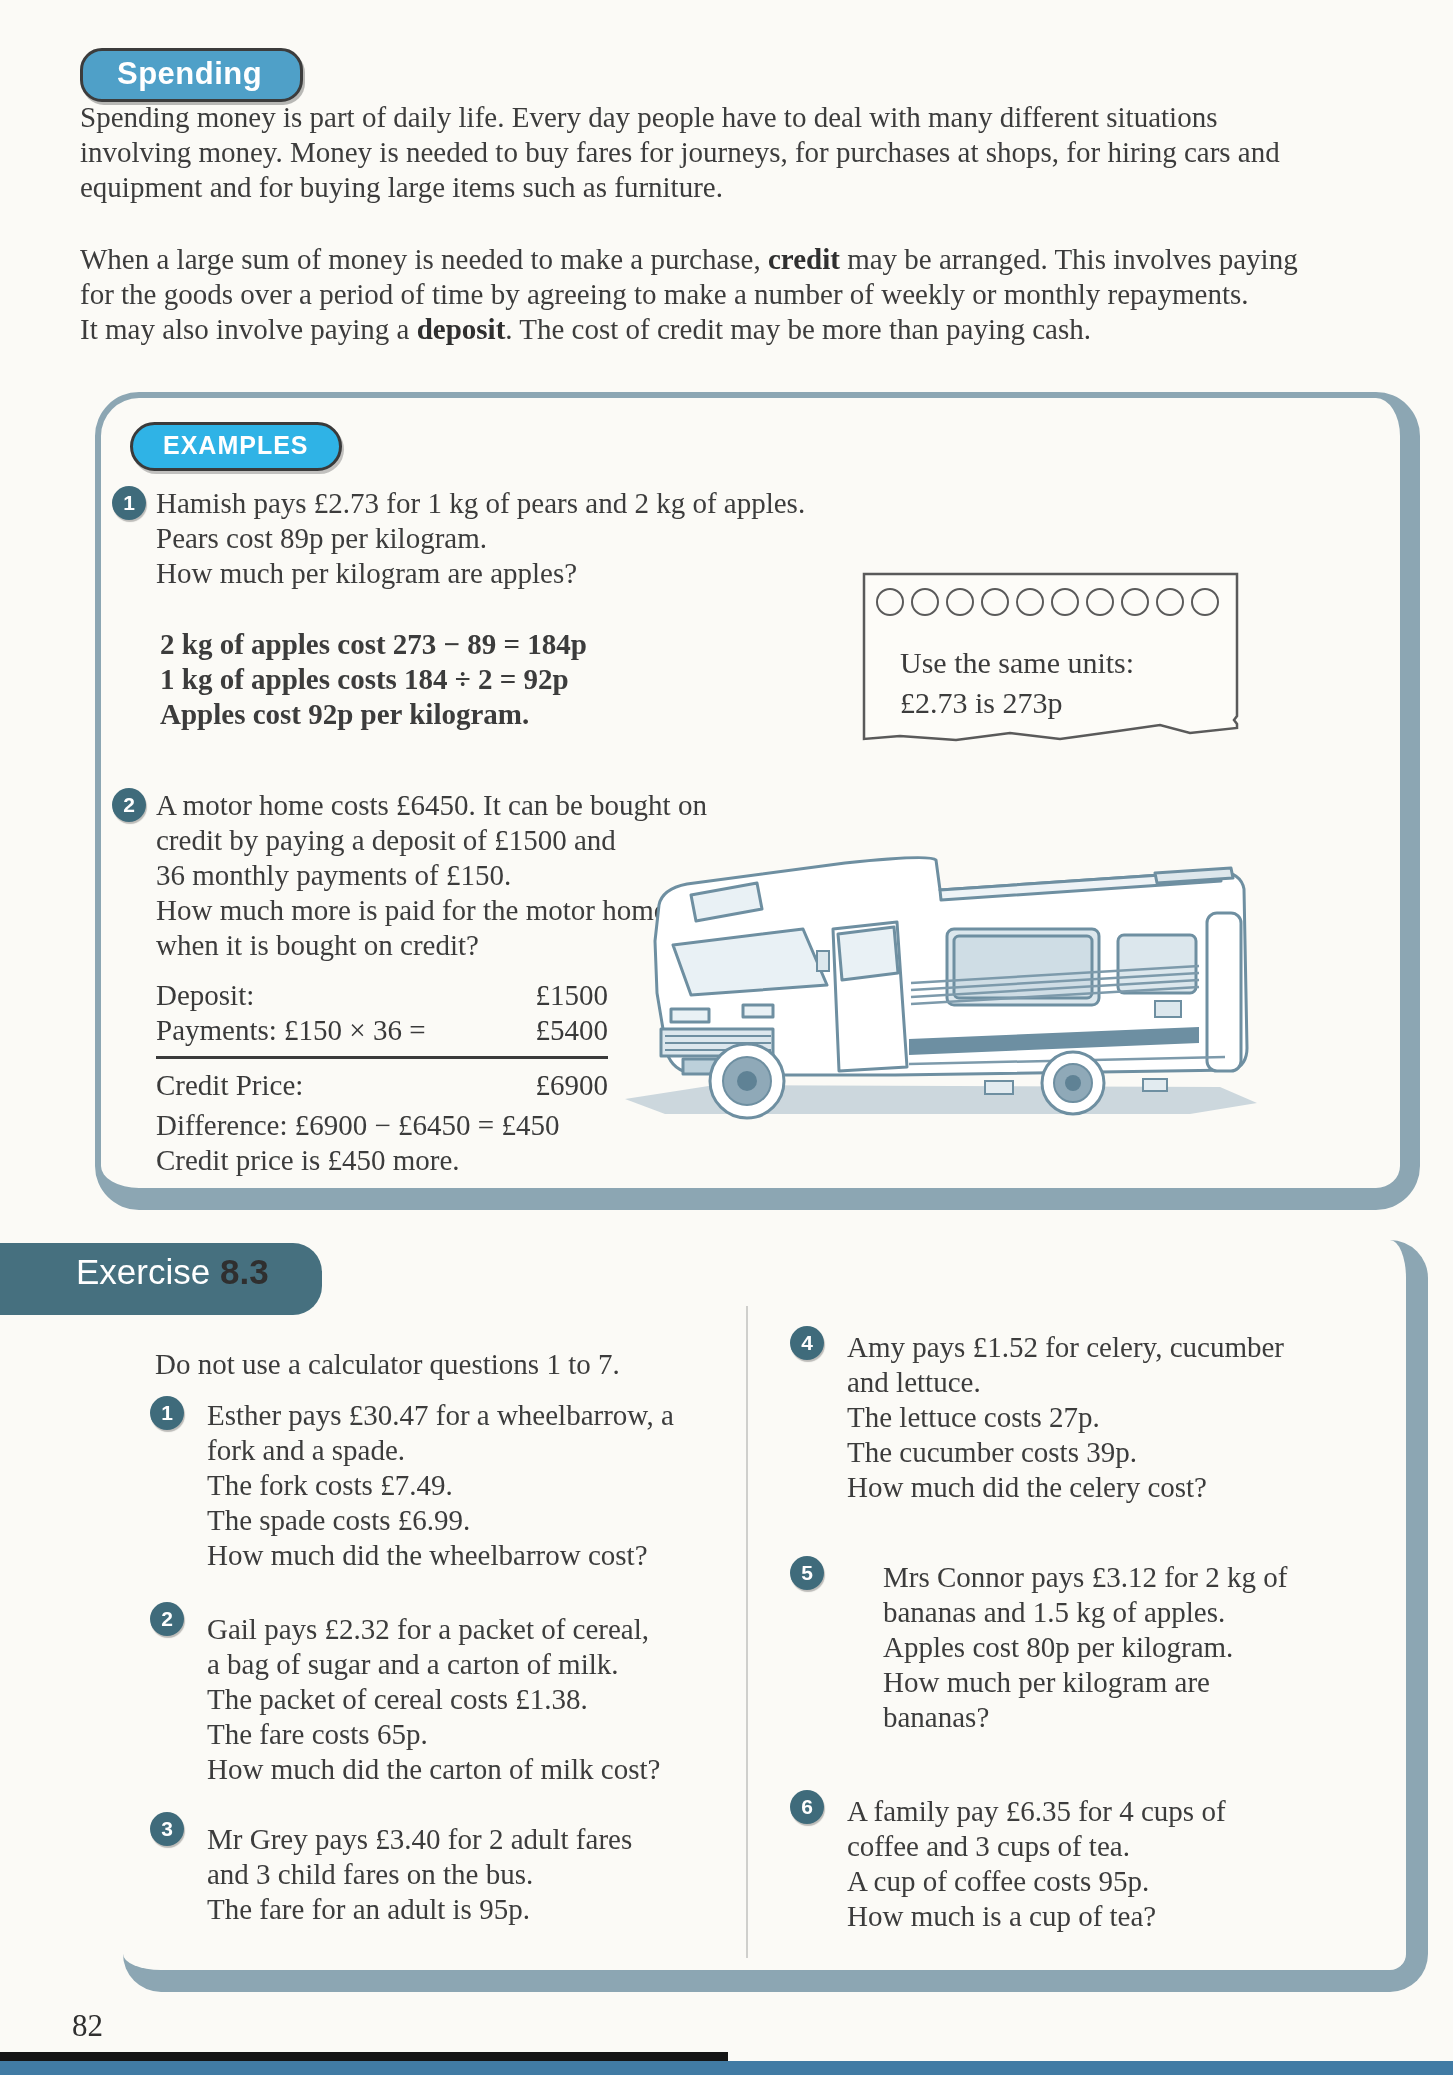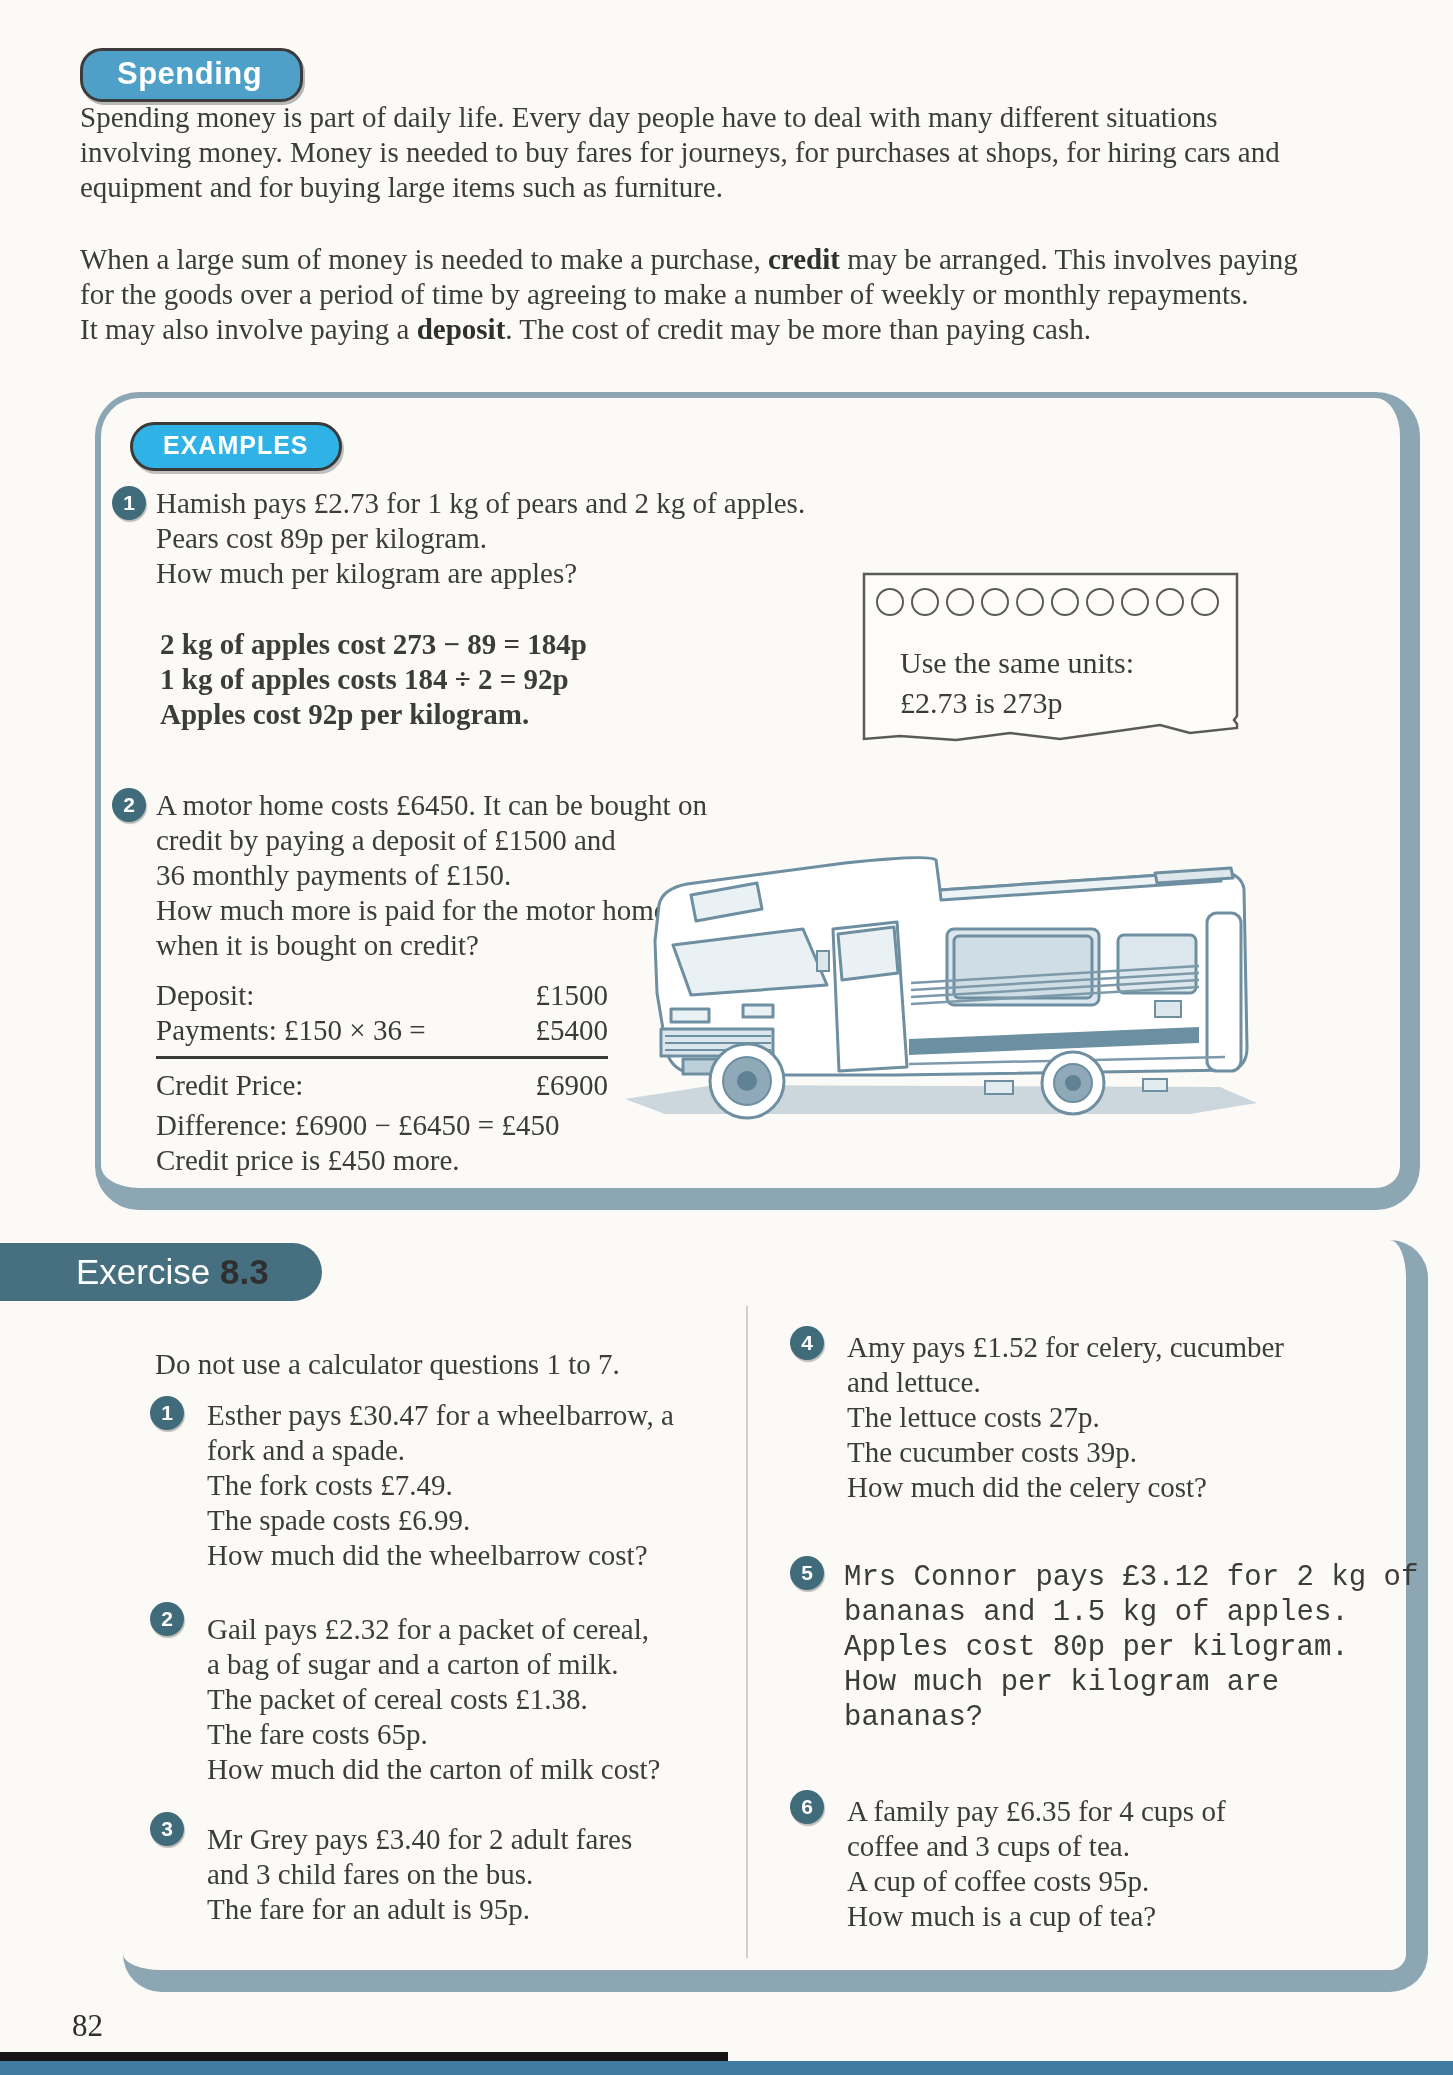--- a/index.html
+++ b/index.html
@@ -11,21 +11,21 @@
   .tl{white-space:nowrap;}
   b{color:#2f2f2f;}
 
   
   .spending-badge{left:80px;top:48px;background:#4fa0c8;border:3px solid #3c3c3c;border-radius:22px;
       padding:5px 38px 7px 34px;color:#ffffff;font-weight:bold;font-size:31px;letter-spacing:.5px;
       box-shadow:2px 3px 0 rgba(60,60,60,.35);}
   .examples-badge{left:130px;top:422px;background:#2fb3e6;border:3px solid #3a3a3a;border-radius:26px;
       padding:6px 30px 8px 30px;color:#ffffff;font-weight:bold;font-size:25px;letter-spacing:1px;
       box-shadow:2px 3px 0 rgba(60,60,60,.3);}
-  .exercise-badge{left:0;top:1243px;width:322px;height:58px;background:#46707f;border-radius:0 29px 29px 0;
+  .exercise-badge{left:0;top:1243px;width:322px;height:72px;background:#46707f;border-radius:0 29px 29px 0;
       color:#fff;font-size:35px;line-height:58px;}
   .exercise-badge .inner{margin-left:76px;}
   .num-badge{width:34px;height:34px;border-radius:50%;background:#3f6b7b;color:#fff;
       font-size:21px;font-weight:bold;line-height:34px;text-align:center;
       box-shadow:1px 2px 1px rgba(0,0,0,.25);}
 
   
   .examples-box{left:95px;top:392px;width:1325px;height:818px;box-sizing:border-box;
       border-style:solid;border-color:#8ca6b3;border-width:6px 20px 22px 6px;border-radius:44px;}
   .exercise-box{left:123px;top:1240px;width:1305px;height:752px;box-sizing:border-box;
@@ -231,21 +231,21 @@
   <div class="abs num-badge sans" style="left:790px;top:1326px;">4</div>
   <div class="abs body-text" style="left:847px;top:1330px;">
       <div class="tl">Amy pays £1.52 for celery, cucumber</div>
       <div class="tl">and lettuce.</div>
       <div class="tl">The lettuce costs 27p.</div>
       <div class="tl">The cucumber costs 39p.</div>
       <div class="tl">How much did the celery cost?</div>
     </div>
 
   <div class="abs num-badge sans" style="left:790px;top:1556px;">5</div>
-  <div class="abs body-text" style="left:844px;top:1560px;font-family:Liberation Mono, monospace;">
+  <div class="abs body-text" style="left:883px;top:1560px;">
       <div class="tl">Mrs Connor pays £3.12 for 2 kg of</div>
       <div class="tl">bananas and 1.5 kg of apples.</div>
       <div class="tl">Apples cost 80p per kilogram.</div>
       <div class="tl">How much per kilogram are</div>
       <div class="tl">bananas?</div>
     </div>
 
   <div class="abs num-badge sans" style="left:790px;top:1790px;">6</div>
   <div class="abs body-text" style="left:847px;top:1794px;">
       <div class="tl">A family pay £6.35 for 4 cups of</div>

